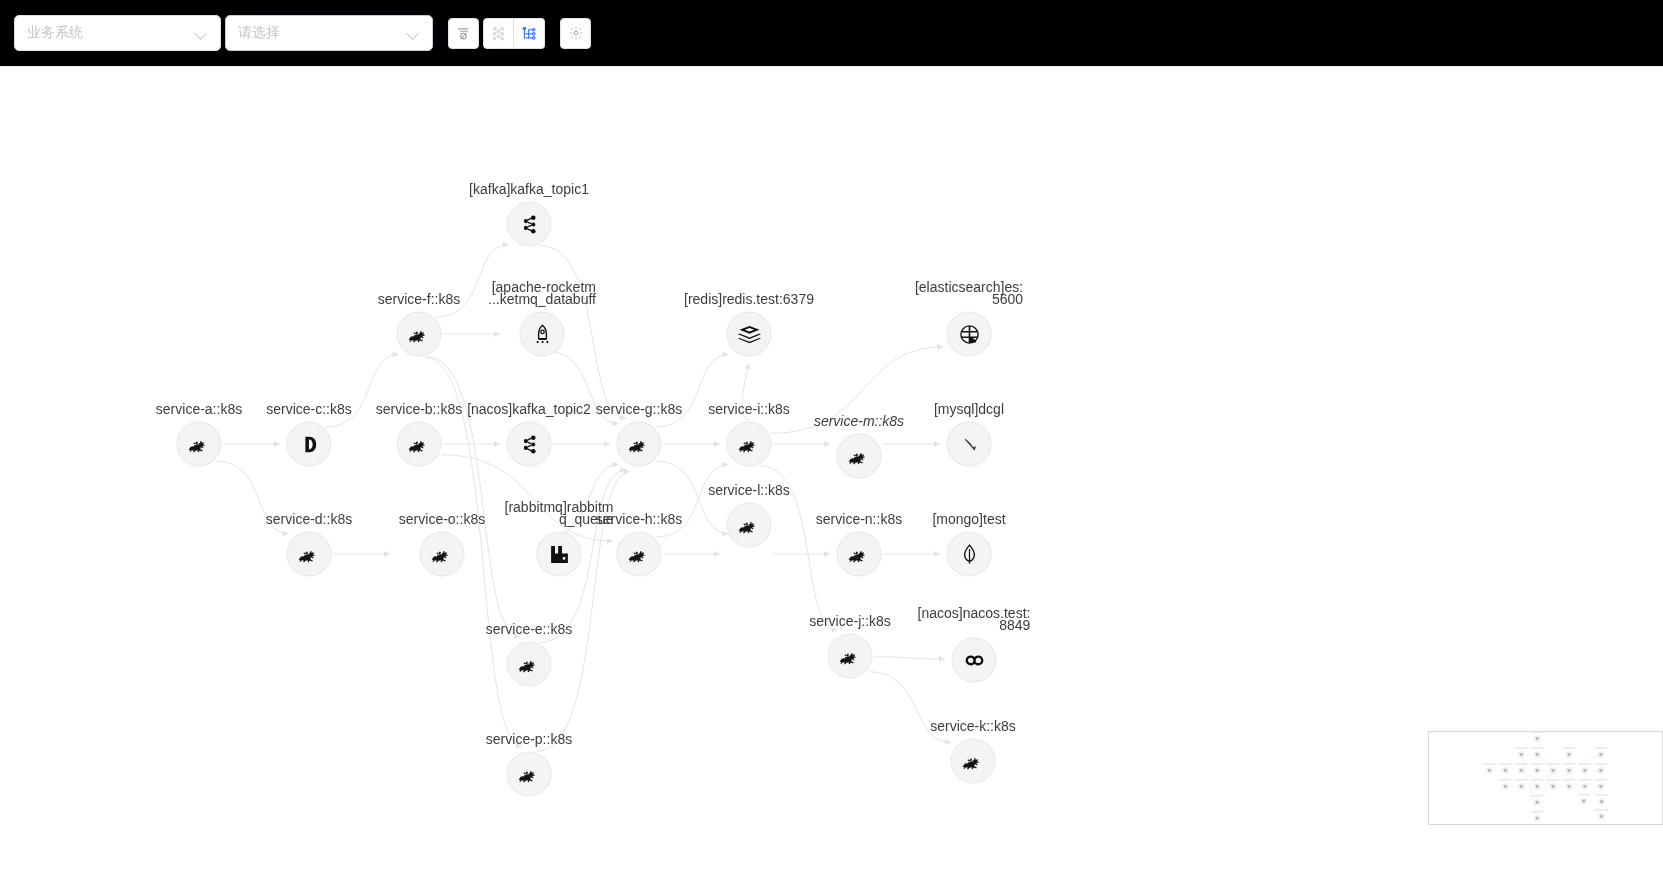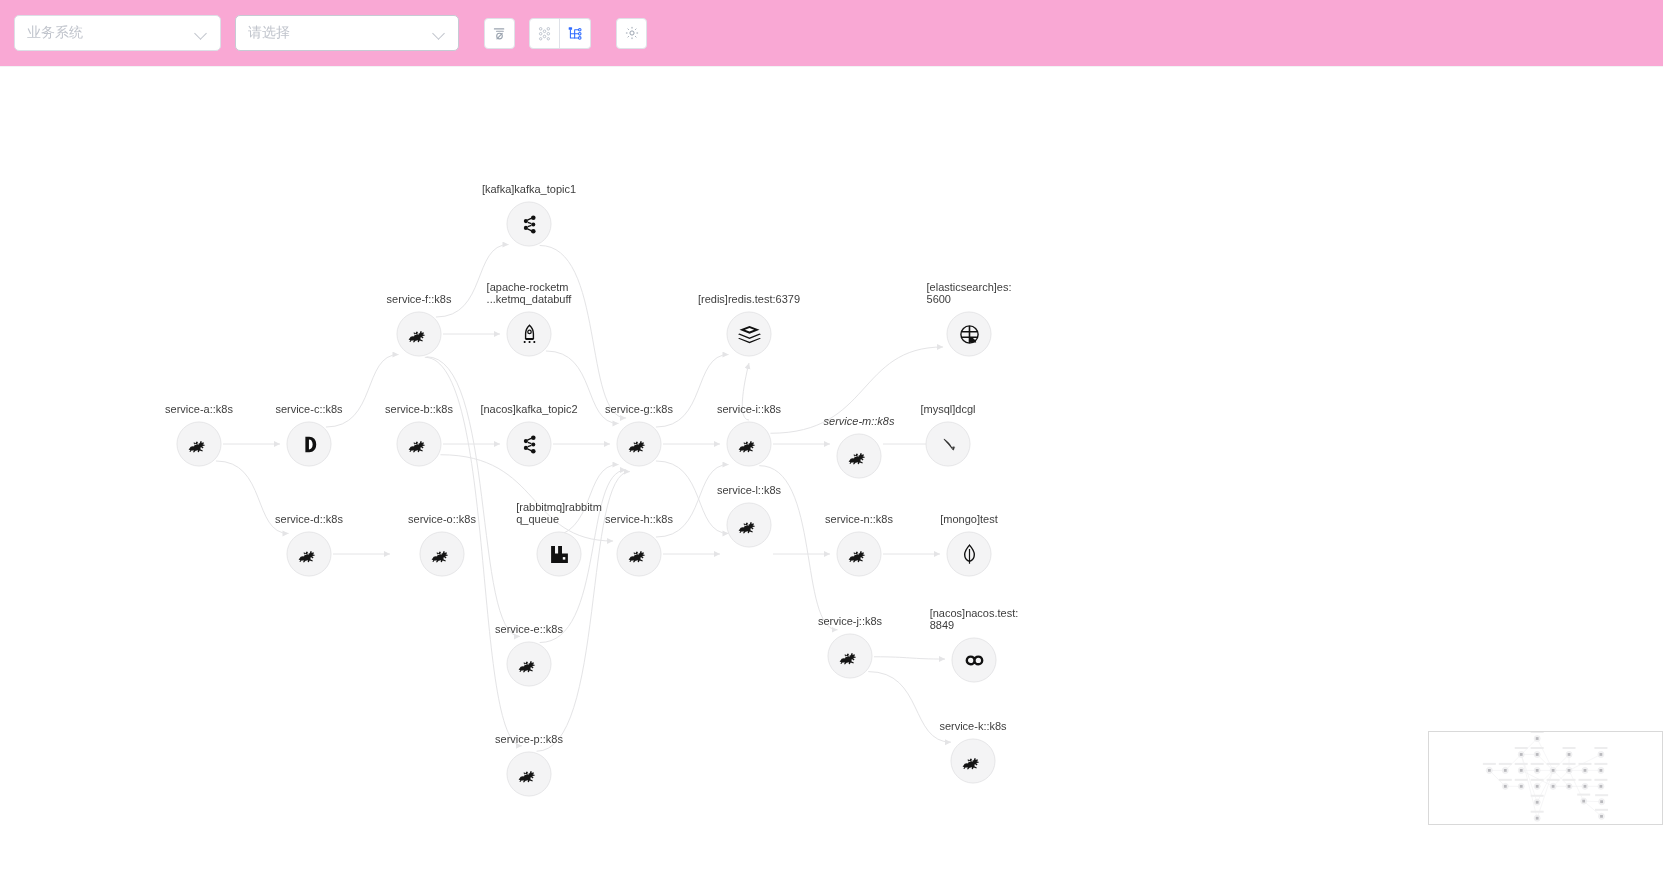--- a/index.html
+++ b/index.html
@@ -8,30 +8,30 @@
     width: 1663px; height: 875px;
     background: #ffffff;
     font-family: "Liberation Sans", "DejaVu Sans", sans-serif;
     overflow: hidden;
   }
   #app { position: relative; width: 1663px; height: 875px; background: #fff; }
 
   
   #toolbar {
     position: absolute; left: 0; top: 0; width: 1663px; height: 67px;
-    background: #f9a8d4; border-bottom: 1px solid #f2f3f5;
-    display: flex; align-items: center; padding-left: 14px; gap: 14px;
+    background: #000000; border-bottom: 1px solid #f2f3f5;
+    display: flex; align-items: center; padding-left: 14px; gap: 4px;
   }
   .select {
     height: 36px; border: 1px solid #dcdfe6; border-radius: 5px;
     background: #fff; display: flex; align-items: center;
     padding: 0 12px; cursor: pointer; position: relative;
   }
   .select.w1 { width: 207px; }
-  .select.w2 { width: 224px; border-color: #c6cbd4; }
+  .select.w2 { width: 208px; border-color: #c6cbd4; }
   .select-text {
     flex: 1; font-size: 14px; color: #c0c4cc;
     white-space: nowrap; overflow: hidden; text-overflow: ellipsis;
   }
   .chev {
     width: 13px; height: 13px; flex: none; margin-left: 6px;
     position: relative;
   }
   .chev::after {
     content: ""; position: absolute; left: 1px; top: 2px;
@@ -57,22 +57,22 @@
   .node { position: absolute; transform: translate(-50%, -50%); }
   .node-circle {
     width: 45px; height: 45px; border-radius: 50%;
     background: #f4f4f5; border: 1px solid #e6e6e8;
     display: flex; align-items: center; justify-content: center;
     cursor: pointer; position: relative;
   }
   .node-circle svg { display: block; }
   .node-label {
     position: absolute; left: 50%; transform: translateX(-50%);
-    bottom: 52px; font-size: 11px; color: #3d3d3d;
-    white-space: pre; text-align: left; line-height: 11.5px;
+    bottom: 52px; font-size: 14px; color: #3d3d3d;
+    white-space: pre; text-align: right; line-height: 11.5px;
     pointer-events: none;
   }
 
   
   #minimap {
     position: absolute; left: 1428px; top: 731px; width: 235px; height: 94px;
     background: #fff; border: 1px solid #d9d9d9;
     overflow: hidden;
   }
   #minimap svg { display: block; }
@@ -192,21 +192,21 @@
         <div class="node" style="left: 419px; top: 267px;">
           <div class="node-label">service-f::k8s</div>
           <div class="node-circle">
             <svg width="24" height="24" viewBox="0 0 24 24">
       <path fill="#151515" d="M3.2 14.3c1.1-.6 2.4-.7 3.3-.3l.9-2.3-1.3-1 .3-.9 1.6.9 1.1-1.6 1.3.5-.4 1.7 2.2-.5.9-2.2 1.2.4-.3 1.6 1.9-.9.7 1-1.5 1.1 1.9.4.2 1.1-2.6.1 1.4 1.6-.7.9-2-1.4-.4 2.2 2.4 1.2-.4 1-2.7-1-1 1.9-1.1-.3.5-1.8-2.5.5-1.6 1.9-1-.6 1-1.6-2.5.2-1.2 1.4-.9-.6 1-1.5-1.8-.2z"></path>
       <circle cx="8.3" cy="11.9" r="0.7" fill="#fff"></circle>
       <circle cx="10.6" cy="11.4" r="0.7" fill="#fff"></circle>
     </svg>
           </div>
         </div>
-        <div class="node" style="left: 529px; top: 267px;">
+        <div class="node" style="left: 542px; top: 267px;">
           <div class="node-label" style="bottom: 52px;">[apache-rocketm
 ...ketmq_databuff</div>
           <div class="node-circle">
             <svg width="24" height="24" viewBox="0 0 24 24">
       <path fill="none" stroke="#111" stroke-width="1.4" d="M12 2.8c2.6 2.4 3.9 5.4 3.9 8.4v4.9H8.1v-4.9c0-3 1.3-6 3.9-8.4z"></path>
       <circle cx="12" cy="9.4" r="1.7" fill="none" stroke="#111" stroke-width="1.3"></circle>
       <path fill="#111" d="M8.1 16.1h7.8v1.5H8.1z"></path>
       <path fill="#111" d="M6.3 18.6h1.7v1.8H6.3zM11.2 18.6h1.7v1.8h-1.7zM16 18.6h1.7v1.8H16z"></path>
     </svg>
           </div>
@@ -301,21 +301,21 @@
         <div class="node" style="left: 859px; top: 389px; font-style: italic;">
           <div class="node-label">service-m::k8s</div>
           <div class="node-circle">
             <svg width="24" height="24" viewBox="0 0 24 24">
       <path fill="#151515" d="M3.2 14.3c1.1-.6 2.4-.7 3.3-.3l.9-2.3-1.3-1 .3-.9 1.6.9 1.1-1.6 1.3.5-.4 1.7 2.2-.5.9-2.2 1.2.4-.3 1.6 1.9-.9.7 1-1.5 1.1 1.9.4.2 1.1-2.6.1 1.4 1.6-.7.9-2-1.4-.4 2.2 2.4 1.2-.4 1-2.7-1-1 1.9-1.1-.3.5-1.8-2.5.5-1.6 1.9-1-.6 1-1.6-2.5.2-1.2 1.4-.9-.6 1-1.5-1.8-.2z"></path>
       <circle cx="8.3" cy="11.9" r="0.7" fill="#fff"></circle>
       <circle cx="10.6" cy="11.4" r="0.7" fill="#fff"></circle>
     </svg>
           </div>
         </div>
-        <div class="node" style="left: 948px; top: 377px;">
+        <div class="node" style="left: 969px; top: 377px;">
           <div class="node-label">[mysql]dcgl</div>
           <div class="node-circle">
             <svg width="24" height="24" viewBox="0 0 24 24">
       <path fill="#333" d="M7.6 6.3c2.4 1.5 4.6 3.6 6.5 6.2 1.4 2 2.4 3.9 3 5.7-.7-.5-1.5-1.3-2.3-2.4-1.6-2.1-3.2-4.1-4.9-5.9-.9-1-1.7-1.8-2.3-2.4-.3-.3-.4-.7-.3-1s.2-.3.3-.2z"></path>
       <path fill="#333" d="M16.6 14.2c.8-.3 1.6-.1 1.9.4.3.5 0 1.2-.7 1.5l-.4.2.2.5c.2.4.1.7-.2.8-.3.1-.6-.1-.8-.5l-.9-2.2c-.1-.3 0-.6.3-.7z"></path>
       <circle cx="17.7" cy="14.9" r="0.45" fill="#fff"></circle>
     </svg>
           </div>
         </div>
         <div class="node" style="left: 309px; top: 487px;">

